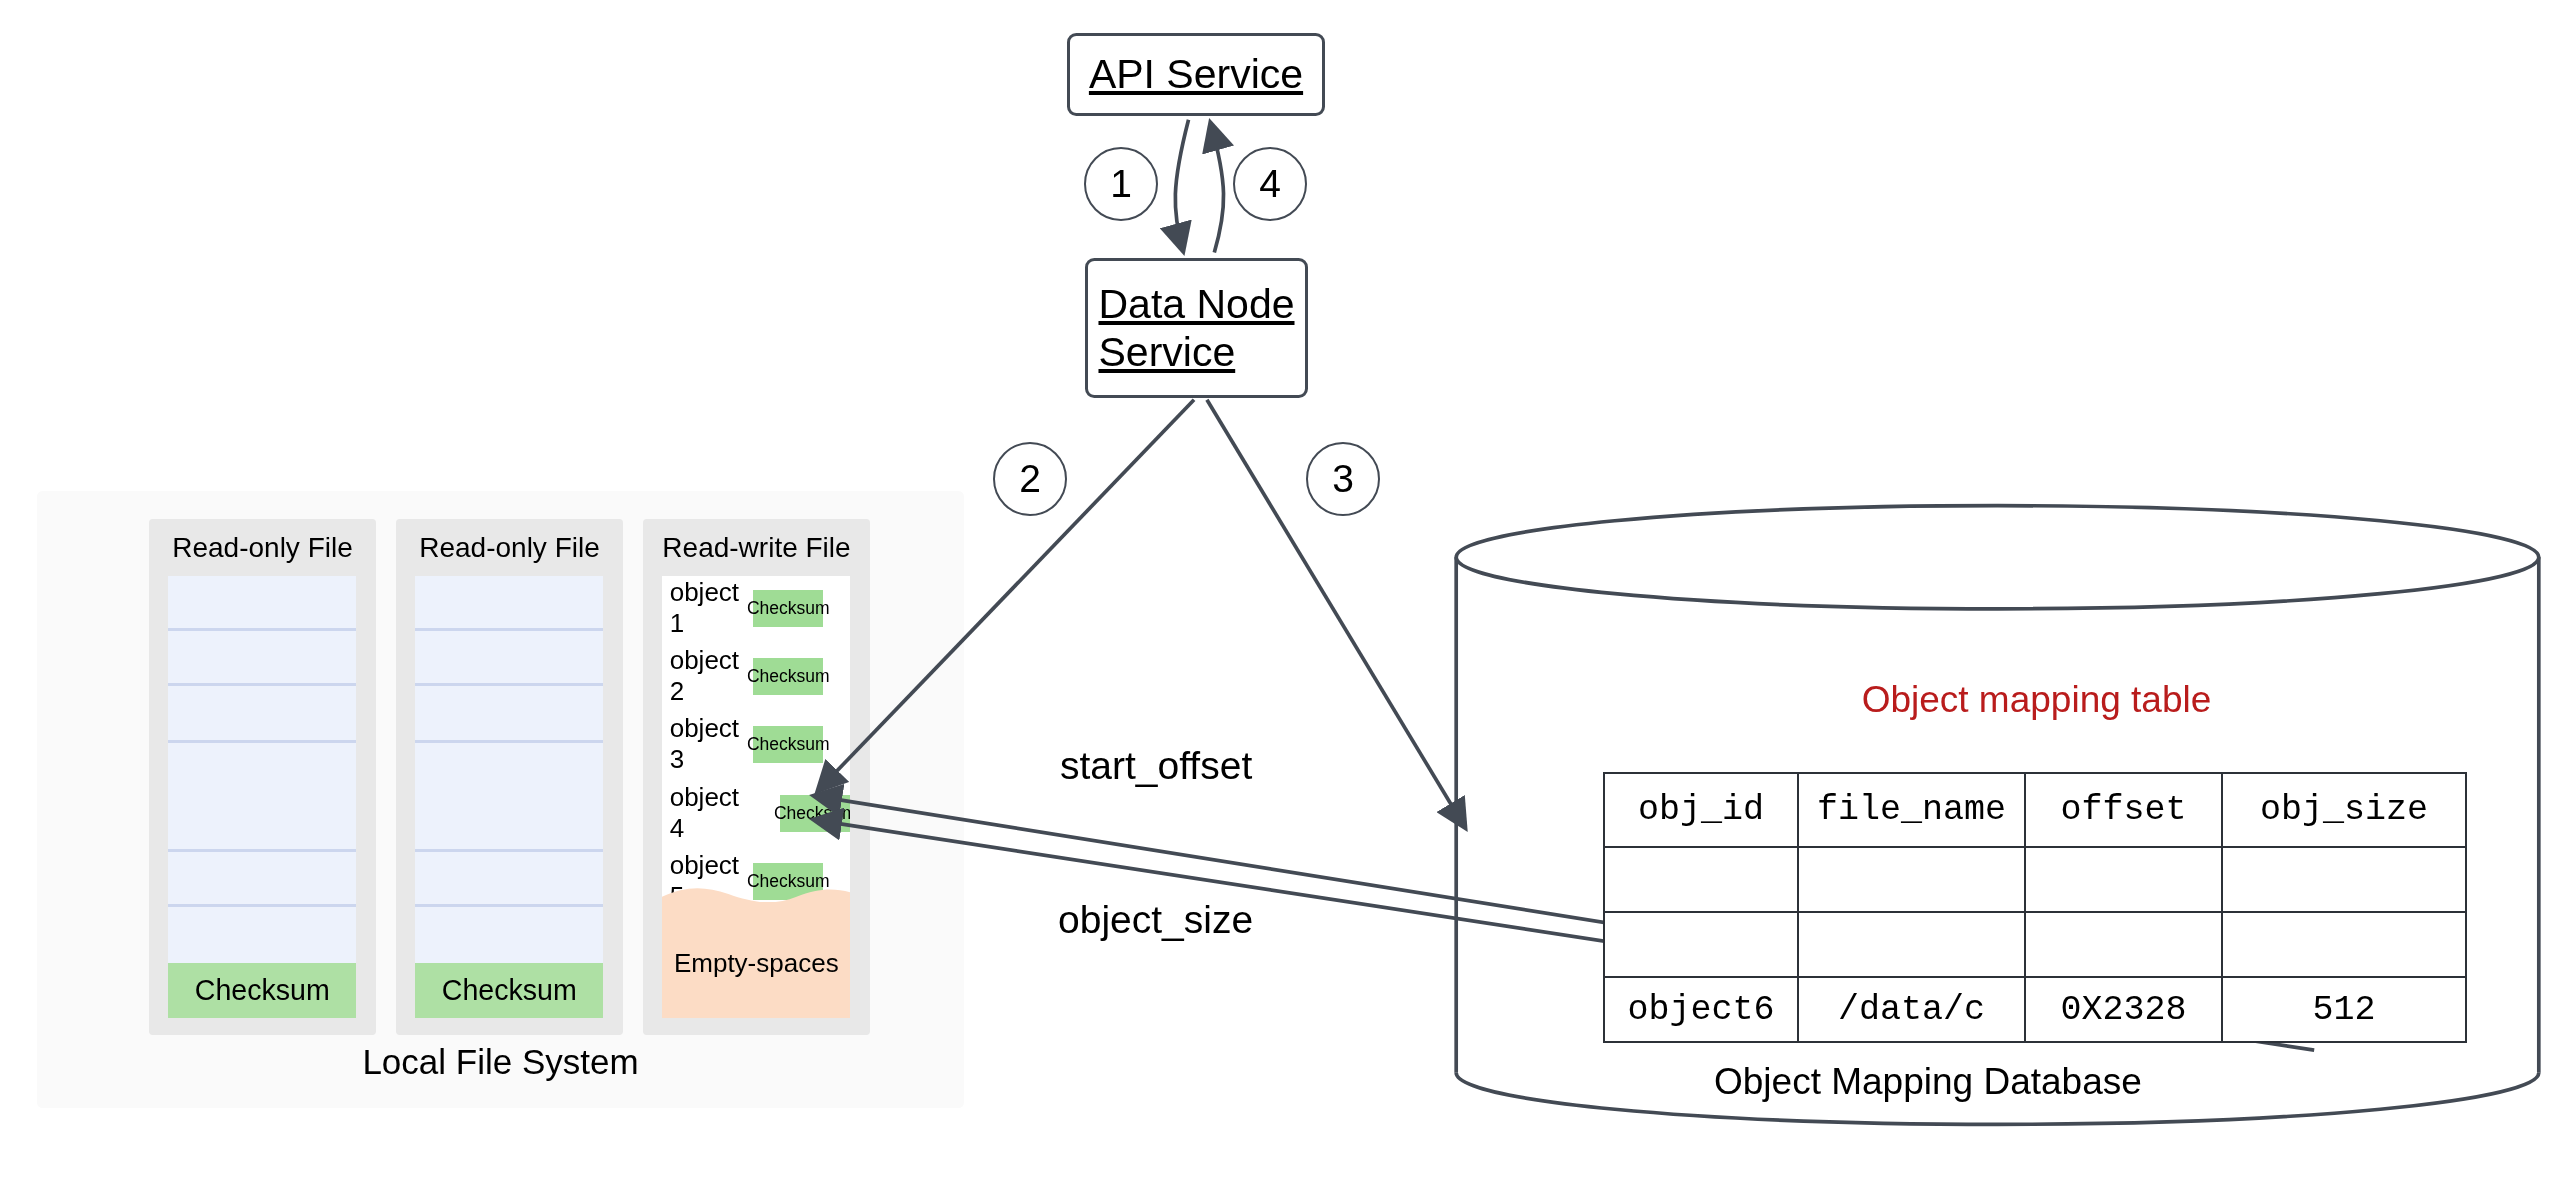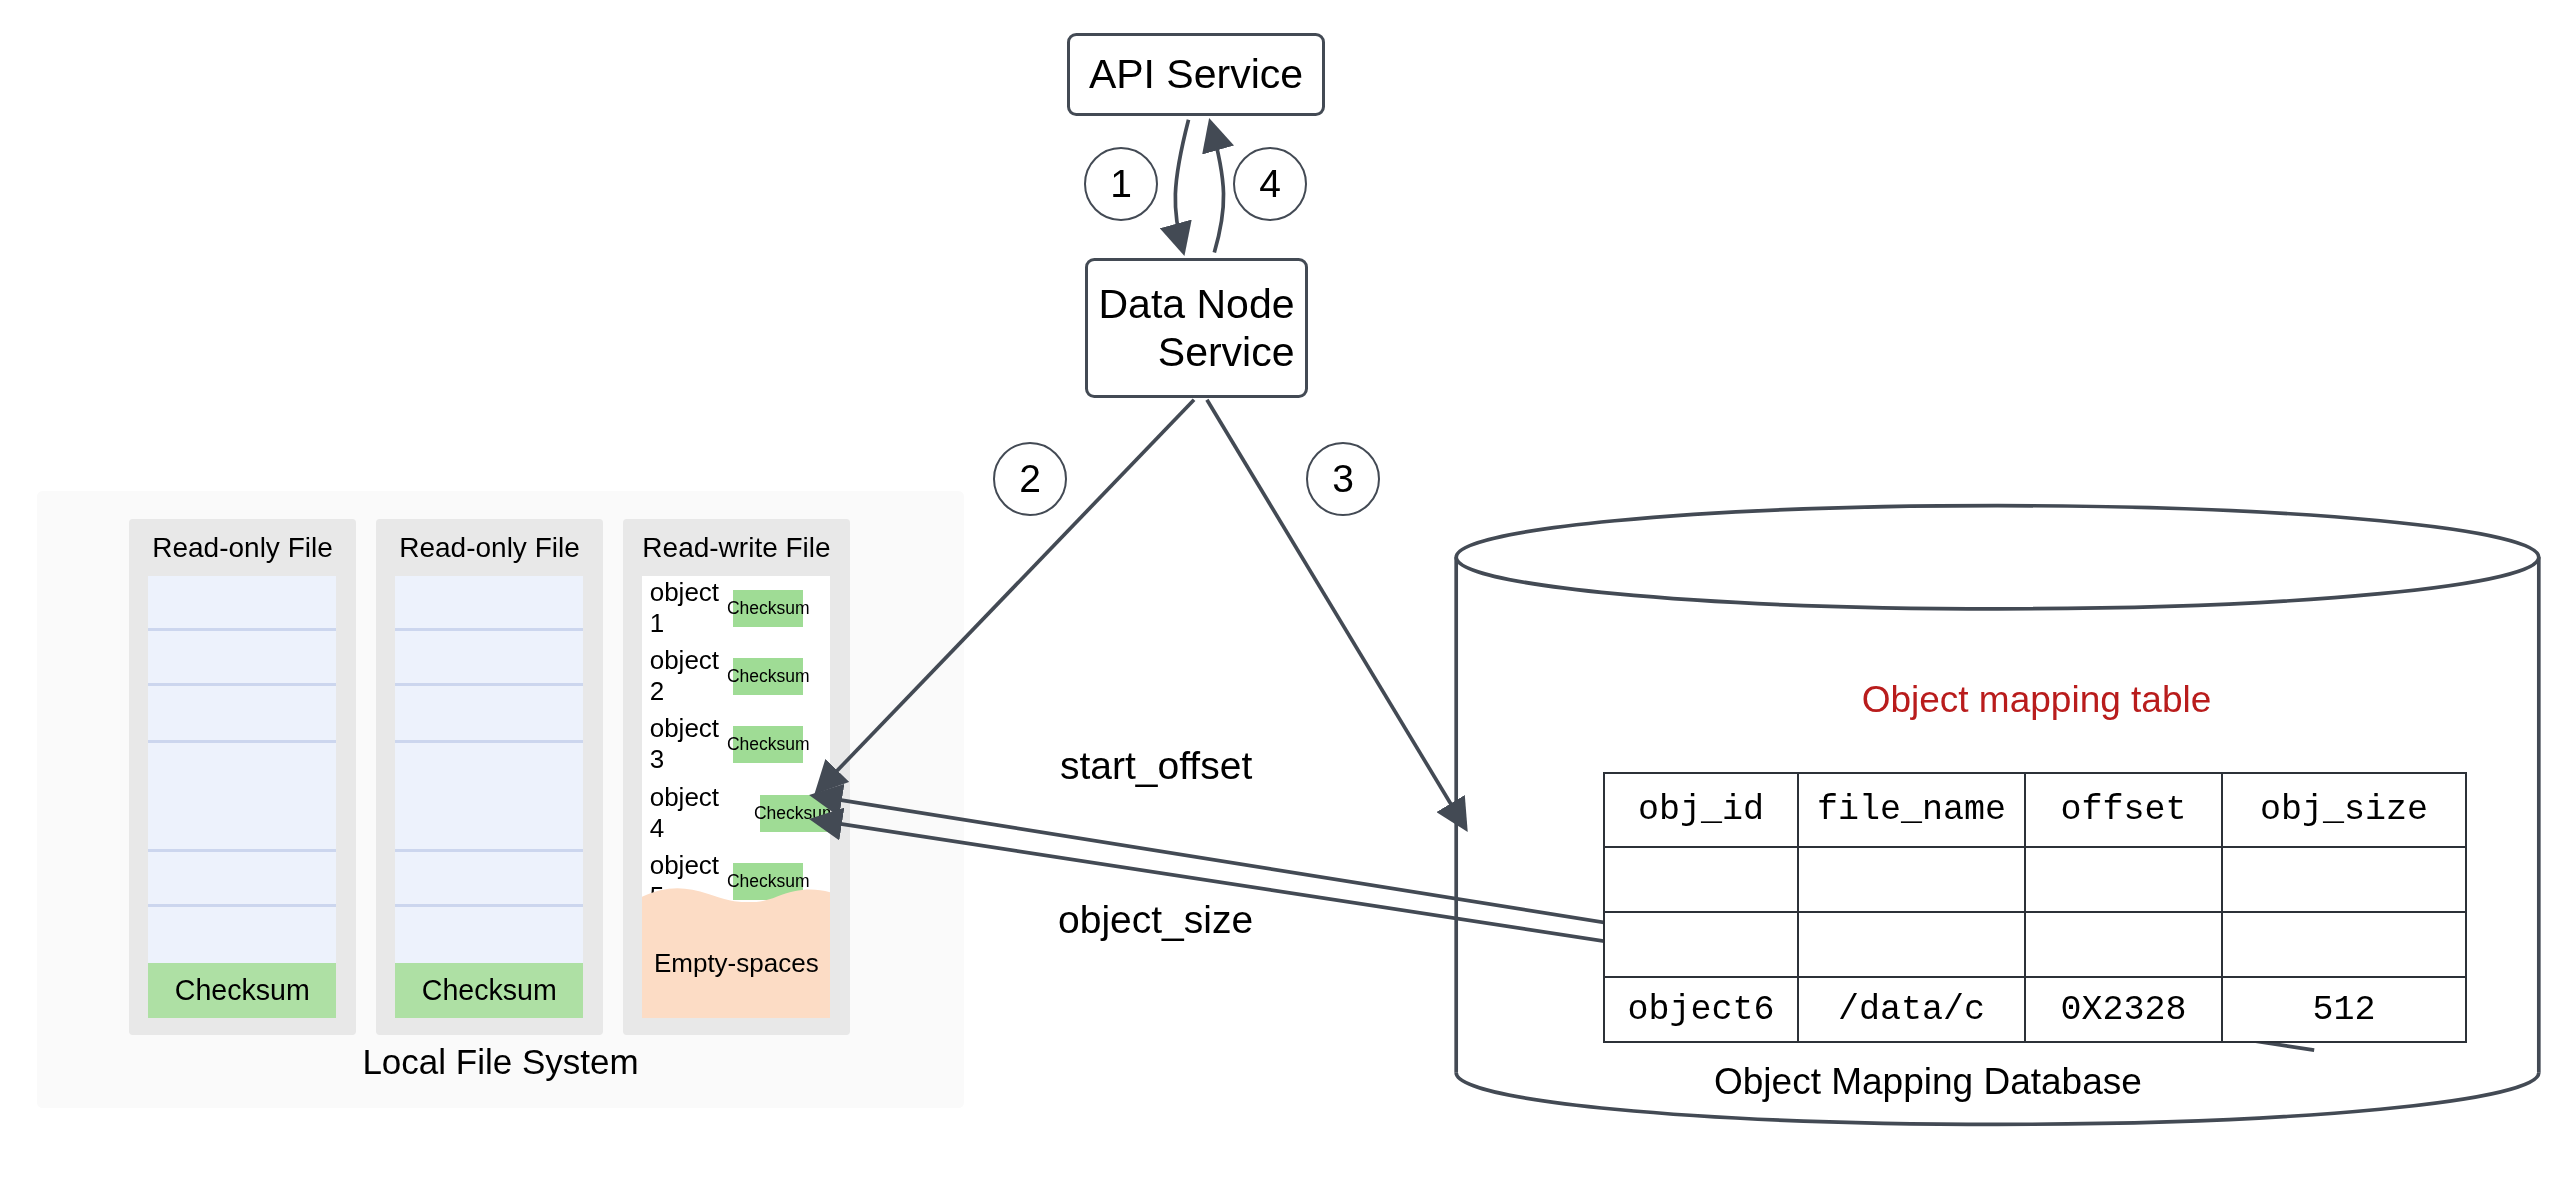--- a/index.html
+++ b/index.html
@@ -34,23 +34,24 @@
   }
 
   
   .svc-box {
     border: 3.7px solid #434a54;
     border-radius: 9.2px;
     background: #ffffff;
     display: flex;
     align-items: center;
     justify-content: center;
-    text-align: right;
+    text-align: left;
     color: #000000;
     z-index: 10;
+    text-decoration: underline;
   }
   #api-service {
     left: 1067px; top: 33px;
     width: 258px; height: 83px;
     font-size: 41px;
   }
   #data-node-service {
     left: 1085px; top: 258px;
     width: 223px; height: 140px;
     font-size: 41px;
@@ -104,20 +105,21 @@
   }
 
   
   .file-col {
     top: 519px;
     width: 227px;
     height: 516px;
     background: #e8e8e8;
     border-radius: 3.7px;
     z-index: 3;
+    margin-left: 20px;
   }
   #file-col-0 { left: 129px; }
   #file-col-1 { left: 376px; }
   #file-col-2 { left: 623px; }
 
   .file-col-title {
     position: absolute;
     left: 0; right: 0;
     top: 13px;
     text-align: center;

